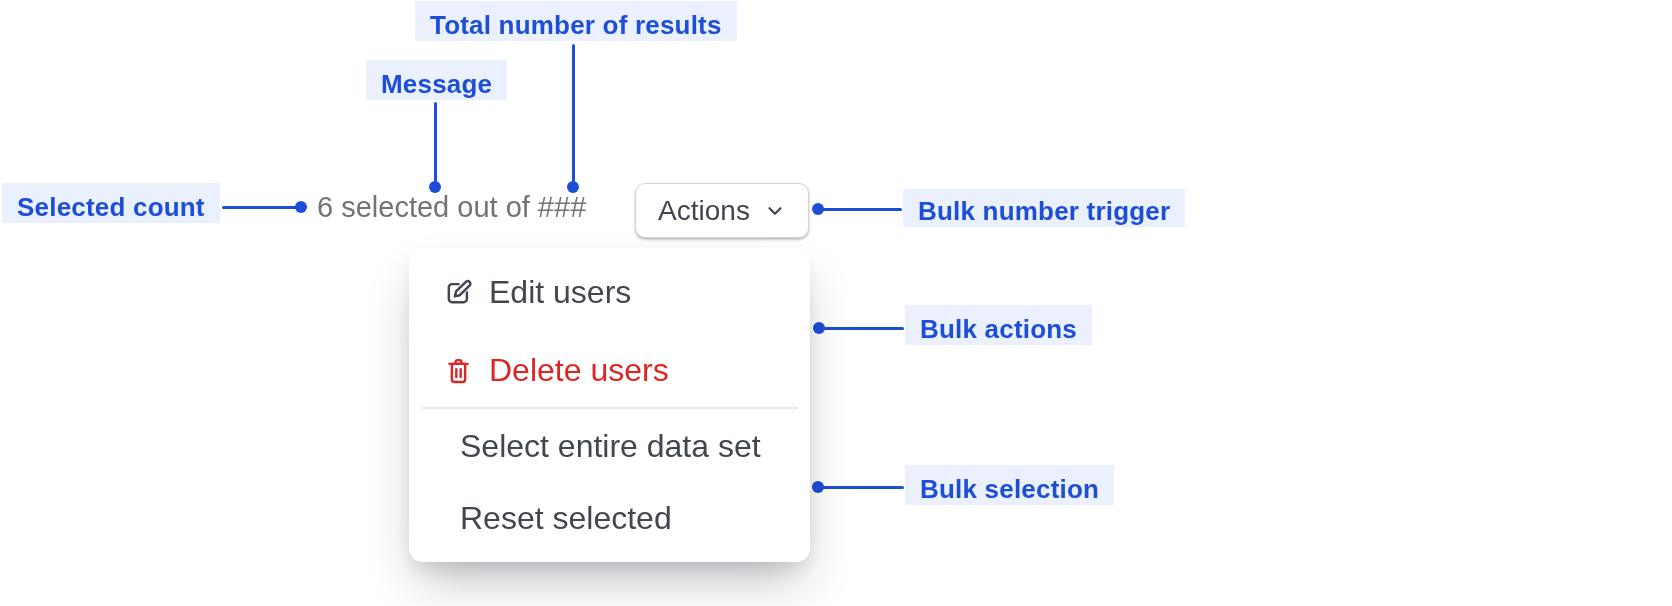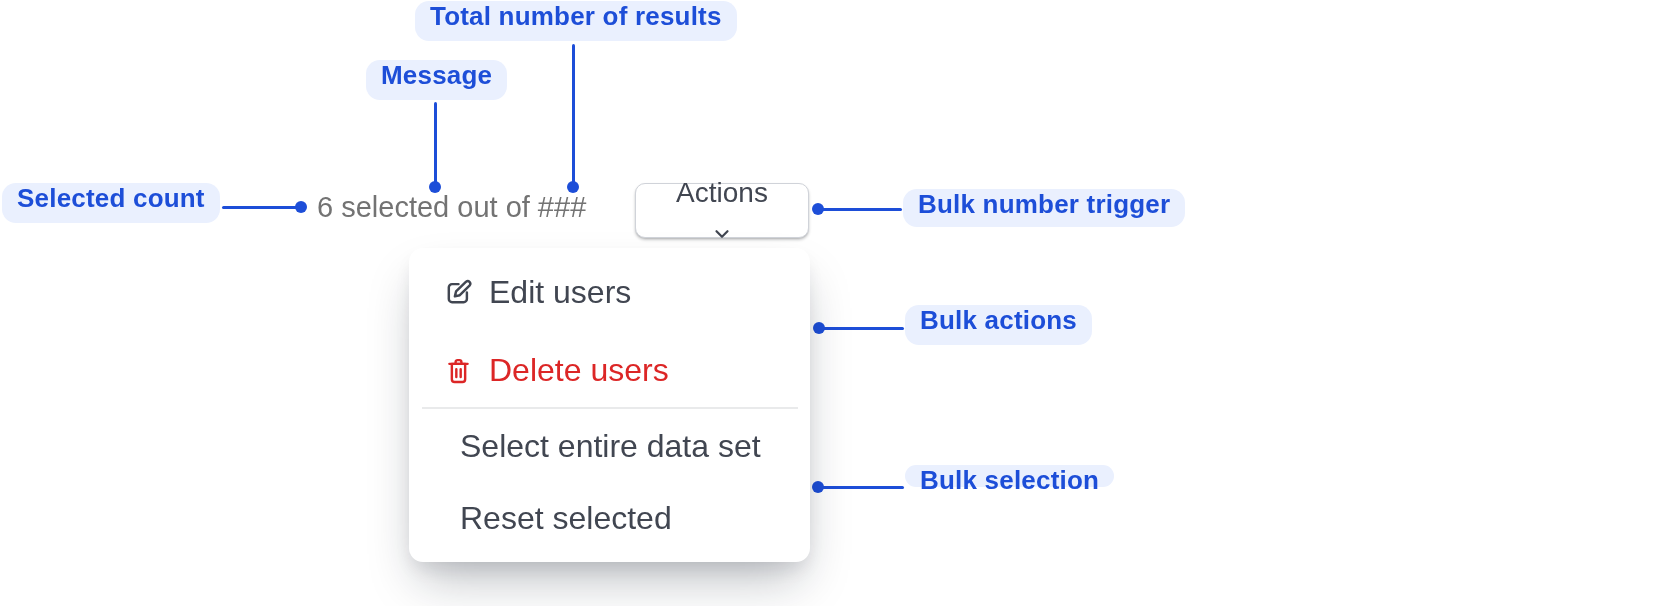--- a/index.html
+++ b/index.html
@@ -13,37 +13,37 @@
     width: 1672px;
     height: 606px;
     background: #ffffff;
     overflow: hidden;
   }
 
   
   .chip {
     position: absolute;
     display: inline-flex;
-    align-items: flex-start;
+    align-items: flex-end;
     height: 40px;
     padding: 0 15px;
-    border-radius: 14px;
+    border-radius: 0;
     background: #eaf0fe;
     color: #1d4ed8;
     font-size: 26px;
     font-weight: 600;
     letter-spacing: 0.2px;
     white-space: nowrap;
   }
   .chip-total     { left: 415px; top: 1px; }
   .chip-message   { left: 366px; top: 60px; }
   .chip-selected  { left: 2px;   top: 183px; }
   .chip-trigger   { left: 903px; top: 189px; height: 38px; }
   .chip-actions   { left: 905px; top: 305px; }
-  .chip-selection { left: 905px; top: 465px; height: 22px; }
+  .chip-selection { left: 905px; top: 465px; height: 40px; }
 
   
   .h-line, .v-line {
     position: absolute;
     background: #1d4ed8;
     border-radius: 2px;
   }
   .h-line { height: 3px; }
   .v-line { width: 3px; }
   .line-message   { left: 434px; top: 102px; height: 85px; }
@@ -92,21 +92,20 @@
     border-radius: 10px;
     display: flex;
     align-items: center;
     justify-content: center;
     gap: 14px;
     font-size: 28px;
     font-weight: 500;
     color: #414651;
     box-shadow: 0 2px 3px rgba(10,13,18,0.22), 0 1px 1px rgba(10,13,18,0.08);
     cursor: pointer;
-    flex-direction: column;
   }
   .actions-btn svg { display: block; }
 
   
   .menu {
     position: absolute;
     left: 409px;
     top: 248px;
     width: 401px;
     height: 314px;

